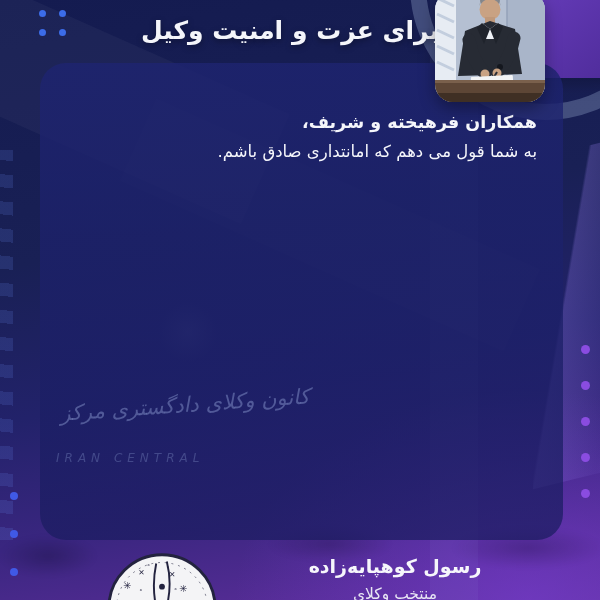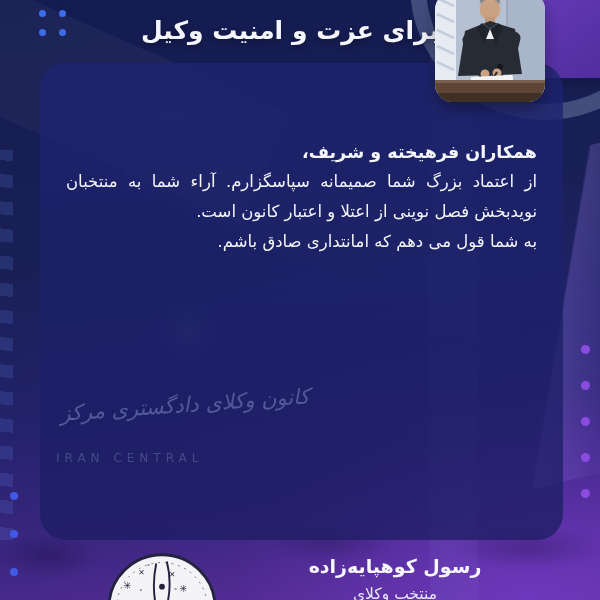--- a/index.html
+++ b/index.html
@@ -44,28 +44,28 @@
     text-shadow:0 2px 6px rgba(0,0,0,0.35); direction:rtl; }
   
   .photo { position:absolute; left:435px; top:-8px; width:110px; height:110px; border-radius:18px;
     overflow:hidden; z-index:5; box-shadow:0 6px 16px rgba(0,0,0,0.35); background:#b5c0d2; }
   .photo svg { display:block; }
   
   .card { position:absolute; left:40px; top:63px; width:523px; height:477px; border-radius:26px;
     background:linear-gradient(180deg, rgba(30,36,112,0.82) 0%, rgba(26,28,96,0.72) 100%);
     padding:44px 26px 0; direction:rtl; z-index:2; }
   .card-text { position:relative; z-index:2; font-size:16.5px; line-height:30px;
-    text-align:justify; color:#f5f6fb;margin-top:30px; }
+    text-align:justify; color:#f5f6fb; }
   .card-text p { margin:0; }
   .greeting { font-weight:bold; font-size:17.5px; }
   .wm { position:absolute; z-index:1; pointer-events:none; }
   .wm-fa { left:20px; top:330px; font-size:21px; font-style:italic; transform:rotate(-4deg);
     color:rgba(165,185,235,0.38); white-space:nowrap; }
   .wm-en { left:16px; top:388px; font-size:12px; letter-spacing:5px; direction:ltr;
-    color:rgba(150,170,220,0.30); }
+    color:rgba(150,170,220,0.30);font-style:italic; }
   
   .emblem { position:absolute; left:104px; bottom:-64px; width:116px; height:116px; z-index:3; }
   .sign { position:absolute; left:300px; top:553px; width:190px; text-align:center; direction:rtl; z-index:3; }
   .sign .name { font-size:19px; font-weight:bold; color:#f6f6fb; line-height:26px; }
   .sign .role { font-size:15.5px; color:#e8e6f4; margin-top:4px; line-height:22px; }
 </style>
 </head>
 <body>
 
 <div class="streak s1"></div>
@@ -119,21 +119,20 @@
     <rect x="0" y="88" width="110" height="3" fill="#7a604c"></rect>
     <rect x="0" y="101" width="110" height="9" fill="#3f2f24"></rect>
   </svg>
 </div>
 
 <section class="card">
   <div class="wm wm-fa">کانون وکلای دادگستری مرکز</div>
   <div class="wm wm-en">IRAN CENTRAL</div>
   <div class="card-text">
     <p class="greeting">همکاران فرهیخته و شریف،</p>
-    <p>از اعتماد بزرگ شما صمیمانه سپاسگزارم. آراء شما به منتخبان نویدبخش فصل نوینی از اعتلا و اعتبار کانون است.</p>
     <p>به شما قول می دهم که امانتداری صادق باشم.</p>
   </div>
 </section>
 
 <div class="emblem">
   <svg width="116" height="116" viewBox="0 0 120 120">
     <circle cx="60" cy="62" r="55" fill="#f4f4f6" stroke="#23233f" stroke-width="3"></circle>
     <circle cx="60" cy="62" r="47" fill="none" stroke="#23233f" stroke-width="1" stroke-dasharray="2,5" opacity="0.6"></circle>
     <path d="M54,16 Q48,45 57,72" stroke="#23233f" stroke-width="2" fill="none"></path>
     <path d="M65,14 Q72,42 62,70" stroke="#23233f" stroke-width="2" fill="none"></path>

